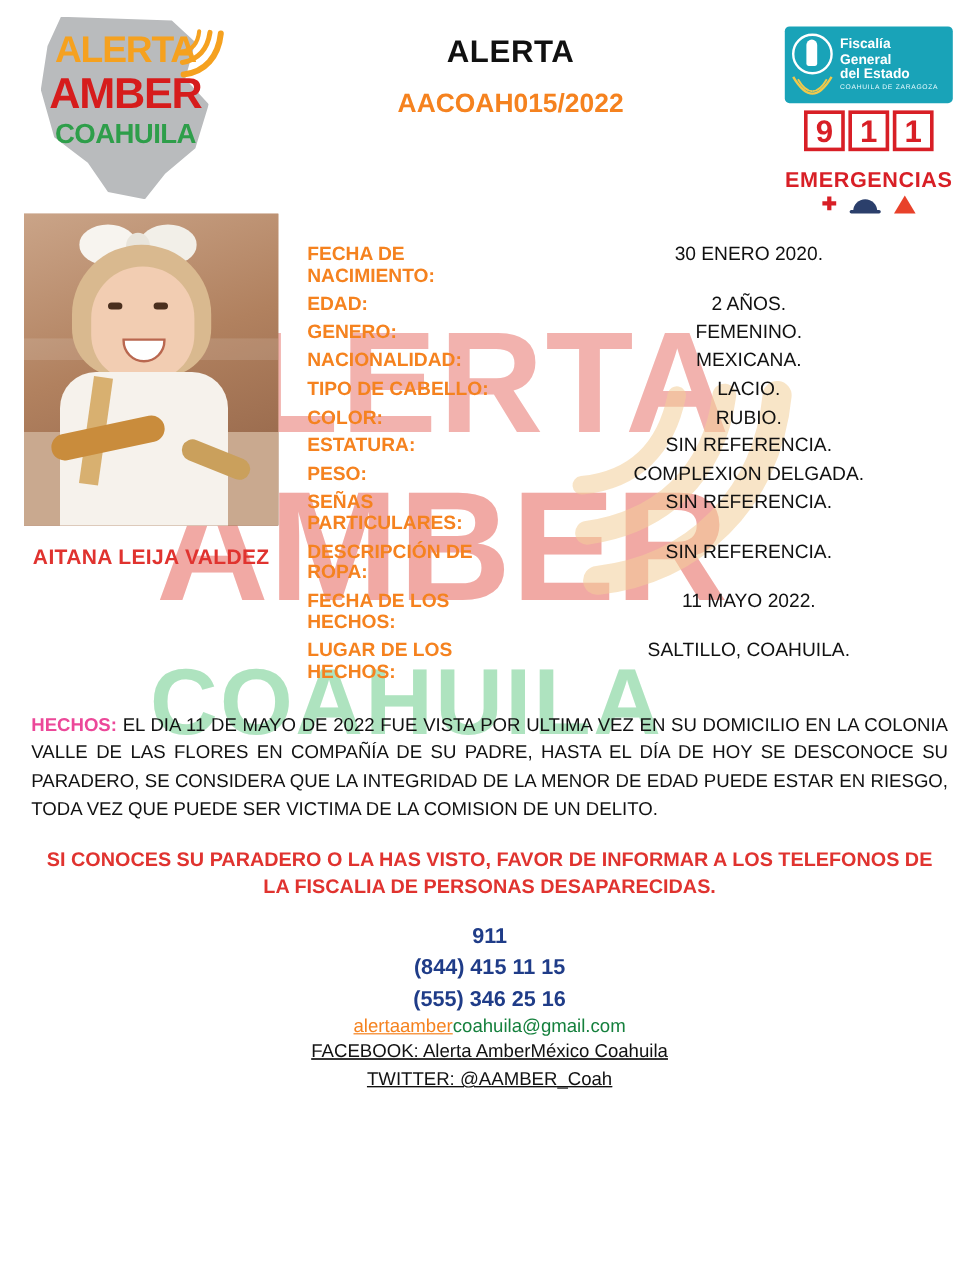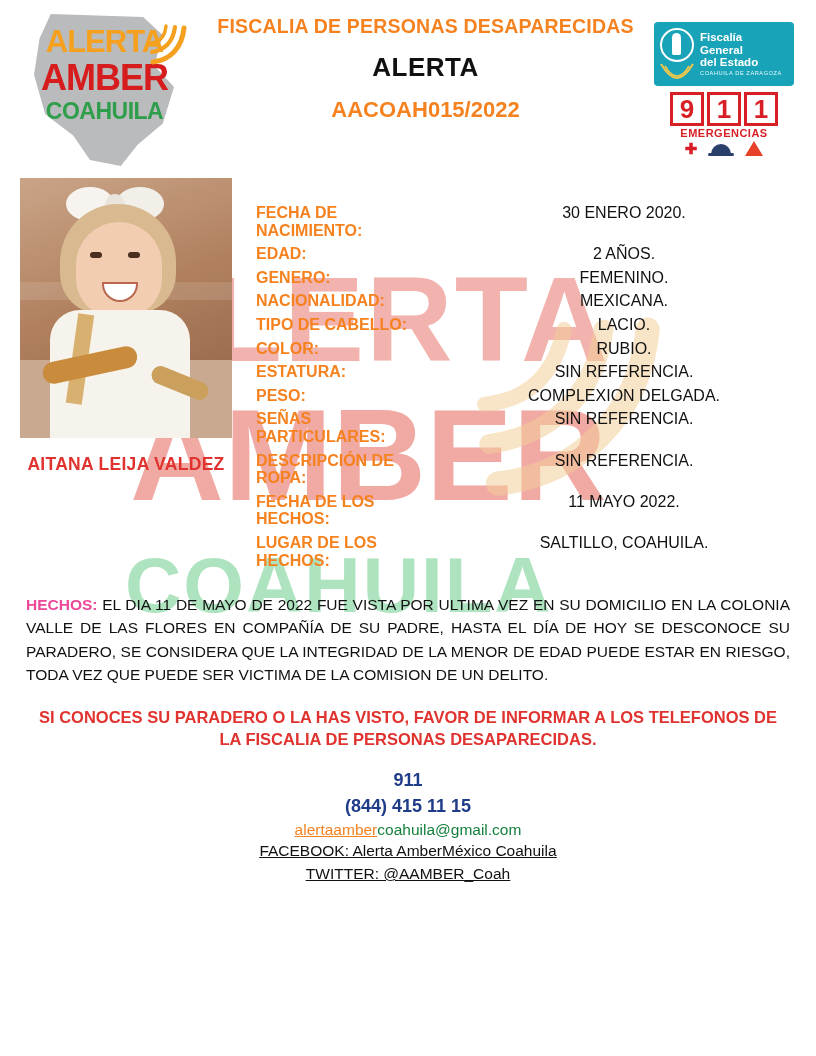--- a/index.html
+++ b/index.html
@@ -181,24 +181,24 @@
     border:3px solid #d81f26;
     color:#d81f26;
     font-size:26px;
     font-weight:bold;
     line-height:28px;
     text-align:center;
     font-family:"Liberation Sans", sans-serif;
   }
   .b911-word {
     color:#d81f26;
-    font-size:11px;
+    font-size:18px;
     font-weight:bold;
     letter-spacing:.5px;
-    margin-top:1px;
+    margin-top:14px;
   }
   .b911-icons {
     display:flex;
     justify-content:center;
     gap:14px;
     margin-top:2px;
     align-items:center;
   }
   .ic-cross { color:#d81f26; font-size:15px; font-weight:bold; line-height:1; }
   .ic-hat {
@@ -440,21 +440,20 @@
     <div class="txt t-amber">AMBER</div>
     <div class="txt t-coahuila">COAHUILA</div>
     <svg class="swoosh" viewBox="0 0 40 44">
       <path d="M4,40 C22,38 33,25 35,6" stroke="#f5a11f" stroke-width="5" fill="none" stroke-linecap="round"></path>
       <path d="M3,30 C16,28 24,19 26,5" stroke="#f5a11f" stroke-width="4.2" fill="none" stroke-linecap="round"></path>
       <path d="M2,21 C11,20 16,14 17,4" stroke="#f5a11f" stroke-width="3.4" fill="none" stroke-linecap="round"></path>
     </svg>
   </div>
 
   <div class="header-center">
-    <div class="h-fiscalia">FISCALIA DE PERSONAS DESAPARECIDAS</div>
     <div class="h-alerta">ALERTA</div>
     <div class="h-folio">AACOAH015/2022</div>
   </div>
 
   <div class="logos-right">
 
     <div class="fiscalia-badge">
       <div class="fb-left">
         <div class="fb-circle"></div>
         <div class="fb-fig"></div>
@@ -573,20 +572,21 @@
 <div class="facts">
   <span class="lead">HECHOS:</span>
   <span>EL DIA 11 DE MAYO DE 2022 FUE VISTA POR ULTIMA VEZ EN SU DOMICILIO EN LA COLONIA VALLE DE LAS FLORES EN COMPAÑÍA DE SU PADRE, HASTA EL DÍA DE HOY SE DESCONOCE SU PARADERO, SE CONSIDERA QUE LA INTEGRIDAD DE LA MENOR DE EDAD PUEDE ESTAR EN RIESGO, TODA VEZ QUE PUEDE SER VICTIMA DE LA COMISION DE UN DELITO.</span>
 </div>
 
 <div class="call-to-action">SI CONOCES SU PARADERO O LA HAS VISTO, FAVOR DE INFORMAR A LOS TELEFONOS DE LA FISCALIA DE PERSONAS DESAPARECIDAS.</div>
 
 <div class="phones">
   <div>911</div>
   <div>(844) 415 11 15</div>
+  <div>(555) 346 25 16</div>
 </div>
 
 <div class="mail">
   <span class="a1">alertaamber</span><span class="a2">coahuila@gmail.com</span>
 </div>
 
 <div class="social">
   <div><span>FACEBOOK: Alerta AmberMéxico Coahuila</span></div>
   <div><span>TWITTER: @AAMBER_Coah</span></div>
 </div>

